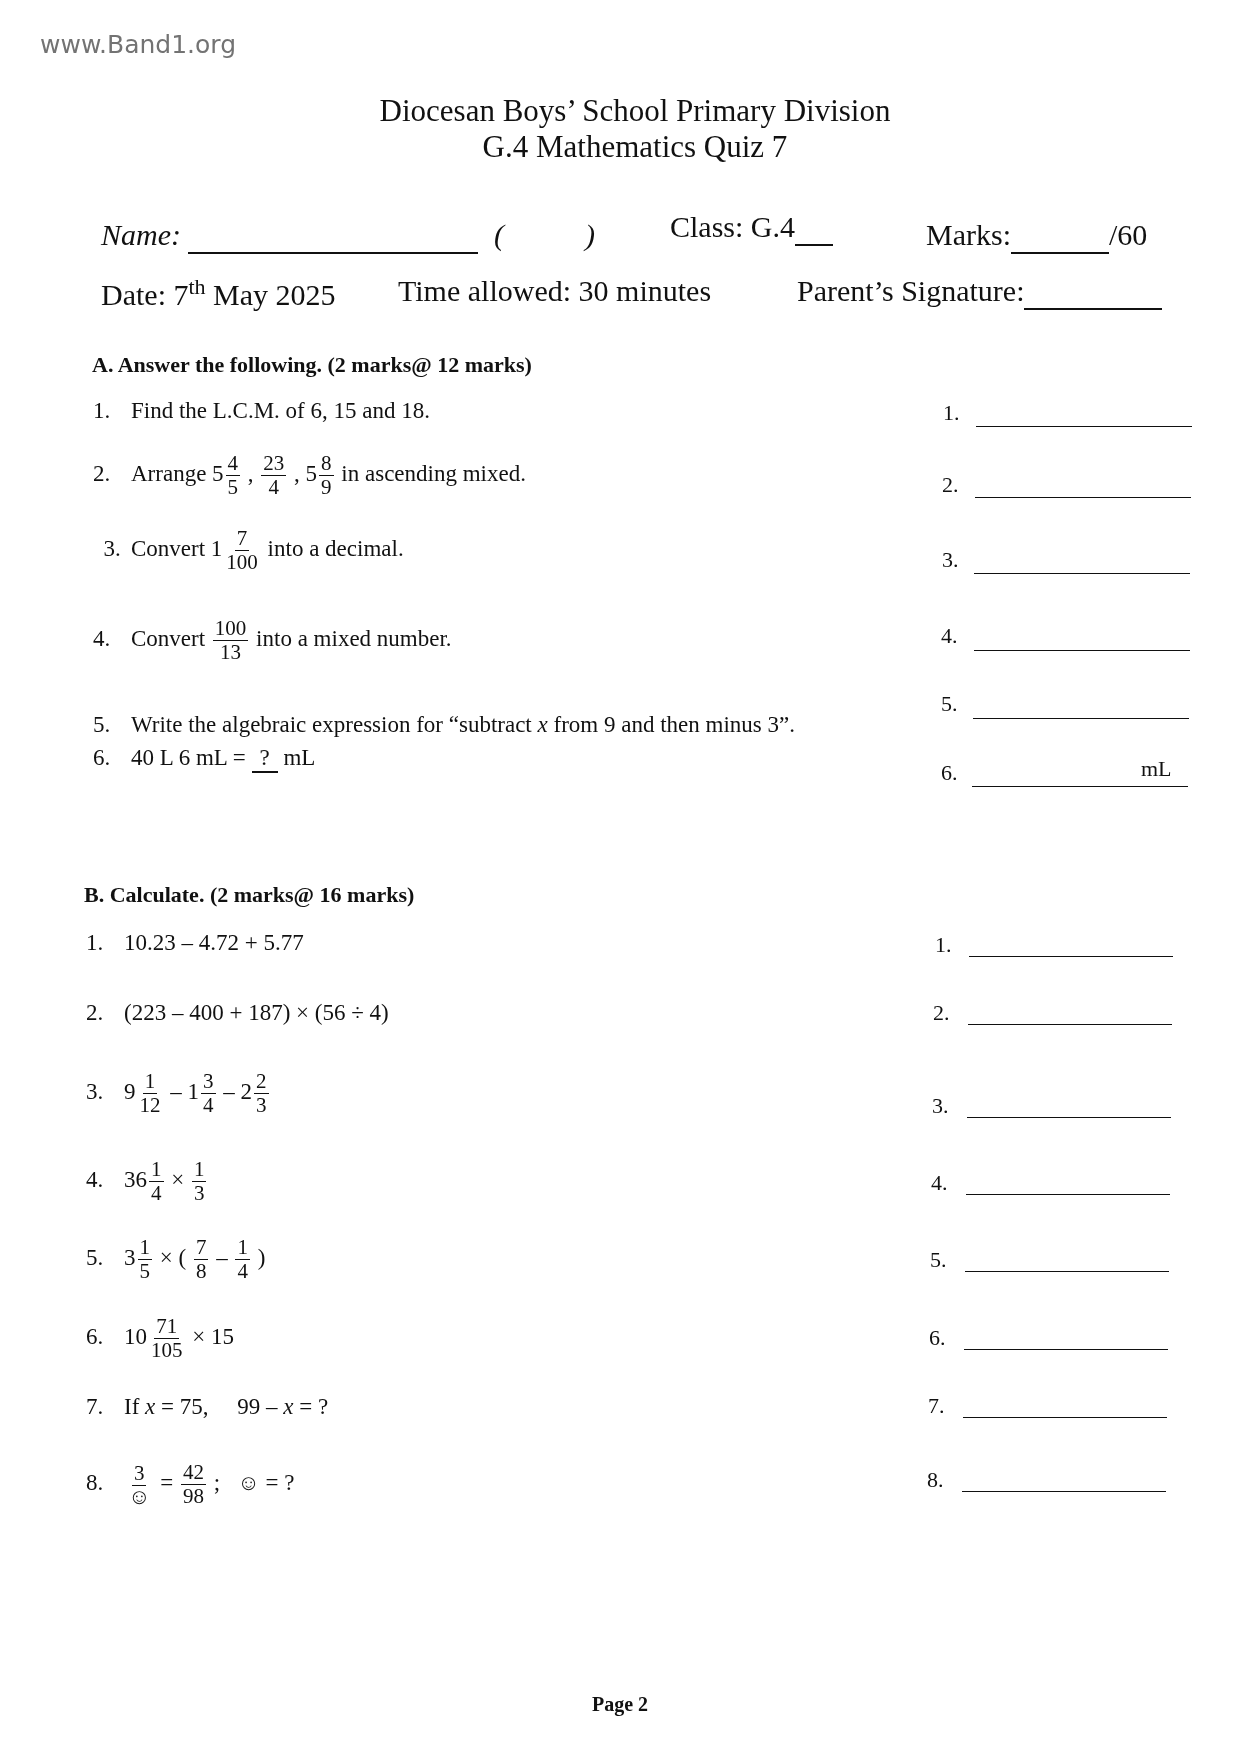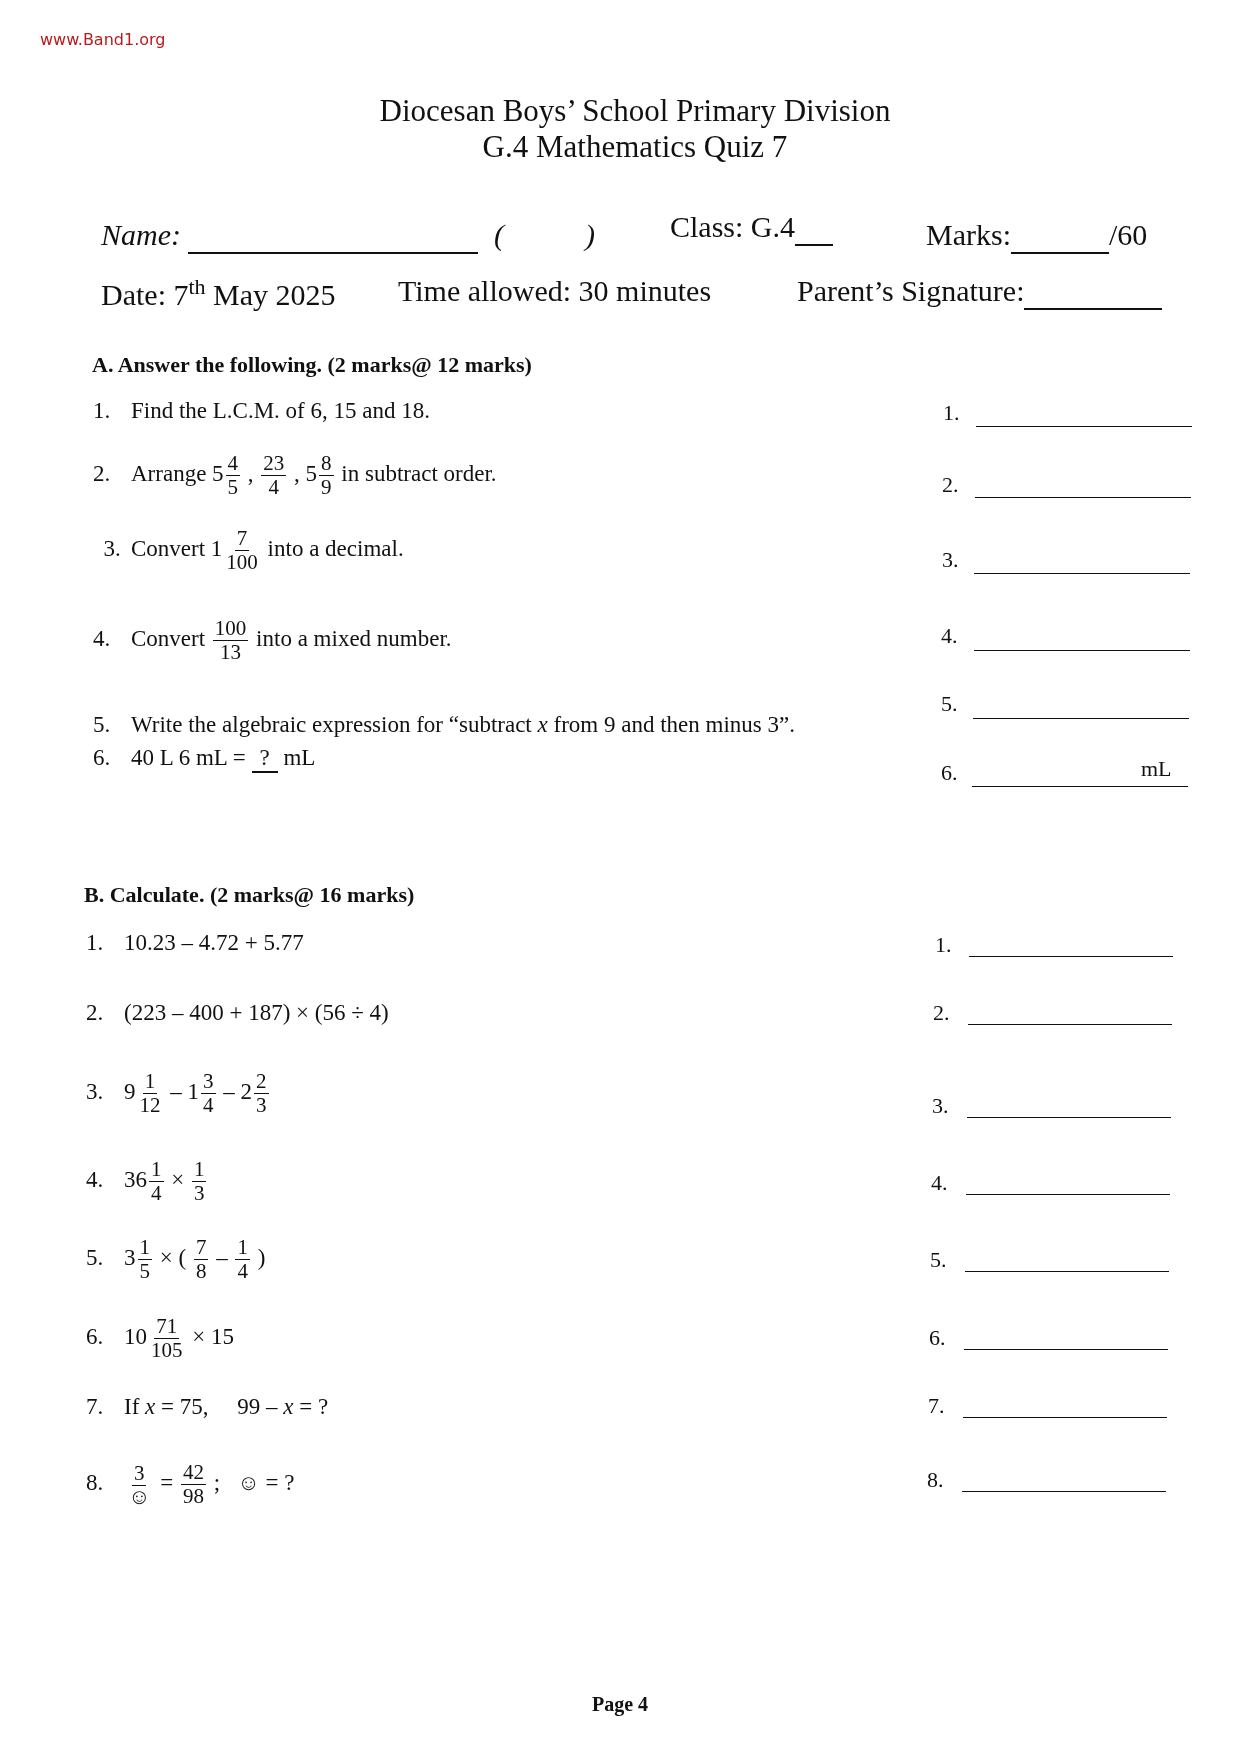--- a/index.html
+++ b/index.html
@@ -1,19 +1,19 @@
 <!DOCTYPE html>
 <html><head>
 <meta charset="utf-8">
 <style>
   html, body { margin: 0; padding: 0; background: #ffffff; }
   body { width: 1240px; height: 1754px; position: relative; overflow: hidden;
          font-family: "Liberation Serif", serif; color: #111111; }
   .abs { position: absolute; white-space: nowrap; }
-  .watermark { left: 40px; top: 30px; font-family: "DejaVu Sans", sans-serif; font-size: 16px; color: #b91c1c; }
+  .watermark { left: 40px; top: 30px; font-family: "DejaVu Sans", sans-serif; font-size: 25px; color: #737373; }
   .title { left: 0; width: 1270px; text-align: center; font-size: 31px; line-height: 40px; }
   .hdr { font-size: 30px; }
   .uline { display: inline-block; border-bottom: 2px solid #111; vertical-align: baseline; }
   .section-head { font-size: 22px; font-weight: bold; }
   .q { font-size: 23px; }
   .qnum { display: inline-block; width: 38px; }
   .frac { display: inline-flex; flex-direction: column; align-items: center; vertical-align: middle;
           font-size: 21px; line-height: 23px; margin: 0 2px; }
   .frac .num { padding: 0 2px; border-bottom: 1.6px solid #111; }
   .frac .den { padding: 0 2px; }
@@ -62,21 +62,21 @@
 <div class="abs q" style="left:93px; top:452px;">
   <span class="qnum">2.</span><span>Arrange 5</span><span class="frac">
       <span class="num">4</span>
       <span class="den">5</span>
     </span><span> , </span><span class="frac">
       <span class="num">23</span>
       <span class="den">4</span>
     </span><span> , 5</span><span class="frac">
       <span class="num">8</span>
       <span class="den">9</span>
-    </span><span> in subtract order.</span>
+    </span><span> in ascending mixed.</span>
 </div>
 
 <div class="abs q" style="left:93px; top:527px;text-align:center;">
   <span class="qnum">3.</span><span>Convert 1</span><span class="frac">
       <span class="num">7</span>
       <span class="den">100</span>
     </span><span> into a decimal.</span>
 </div>
 
 <div class="abs q" style="left:93px; top:601px;margin-top:16px;">
@@ -197,13 +197,13 @@
 
 <div class="abs ans-label" style="left:929px; top:1325px;">6.</div>
 <div class="ans-line" style="left: 964px; top: 1349px; width: 204px;"></div>
 
 <div class="abs ans-label" style="left:928px; top:1393px;">7.</div>
 <div class="ans-line" style="left: 963px; top: 1417px; width: 204px;"></div>
 
 <div class="abs ans-label" style="left:927px; top:1467px;">8.</div>
 <div class="ans-line" style="left: 962px; top: 1491px; width: 204px;"></div>
 
-<div class="abs page-num">Page  4</div>
+<div class="abs page-num">Page  2</div>
 
 </body></html>

